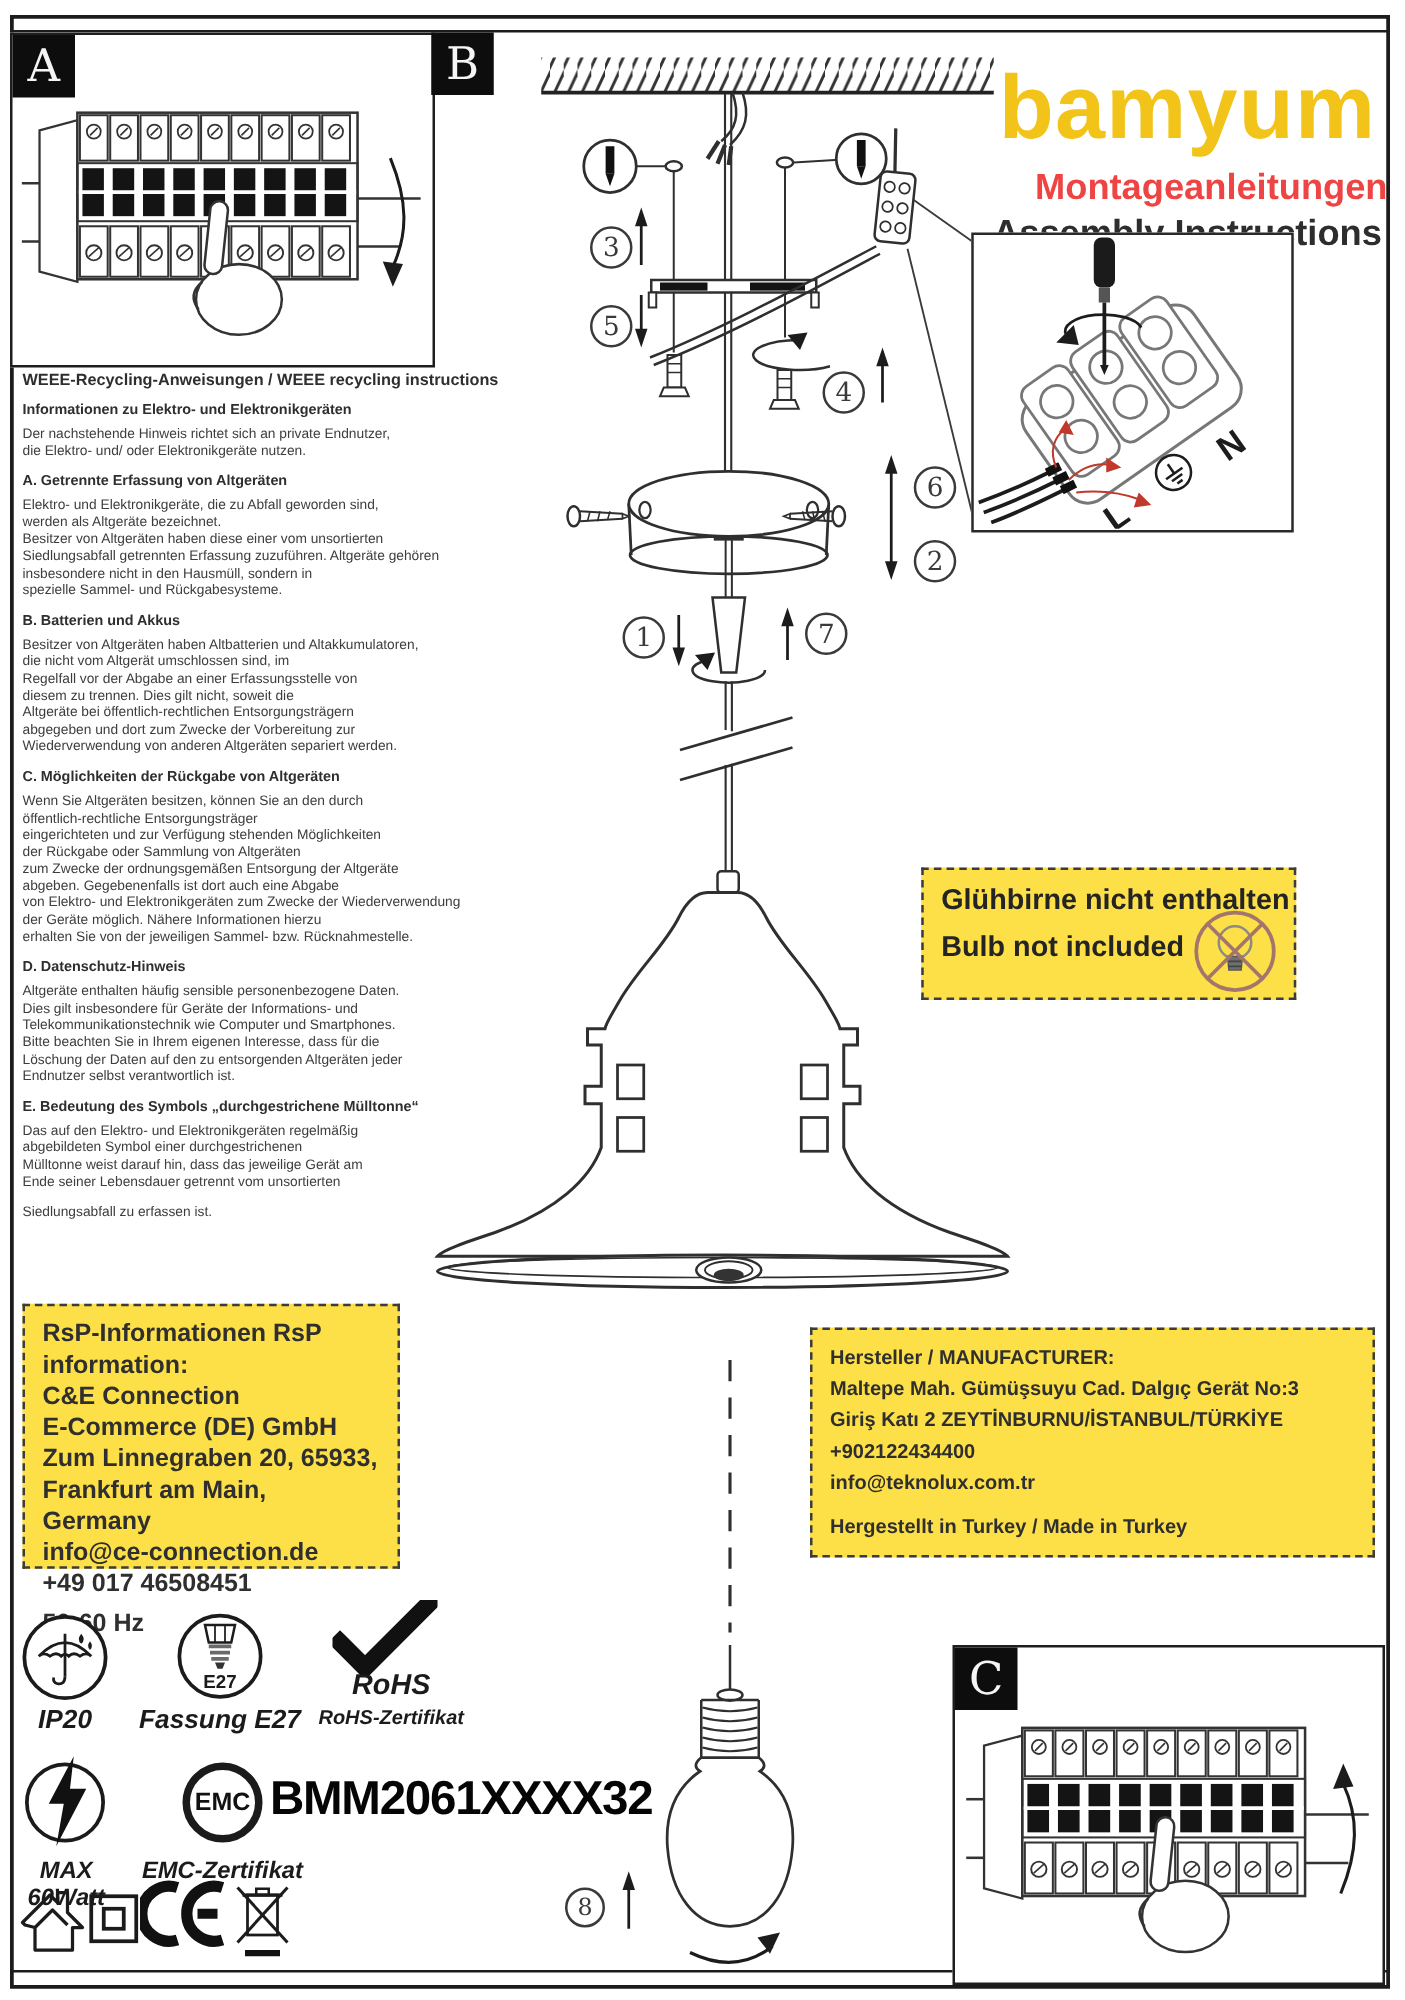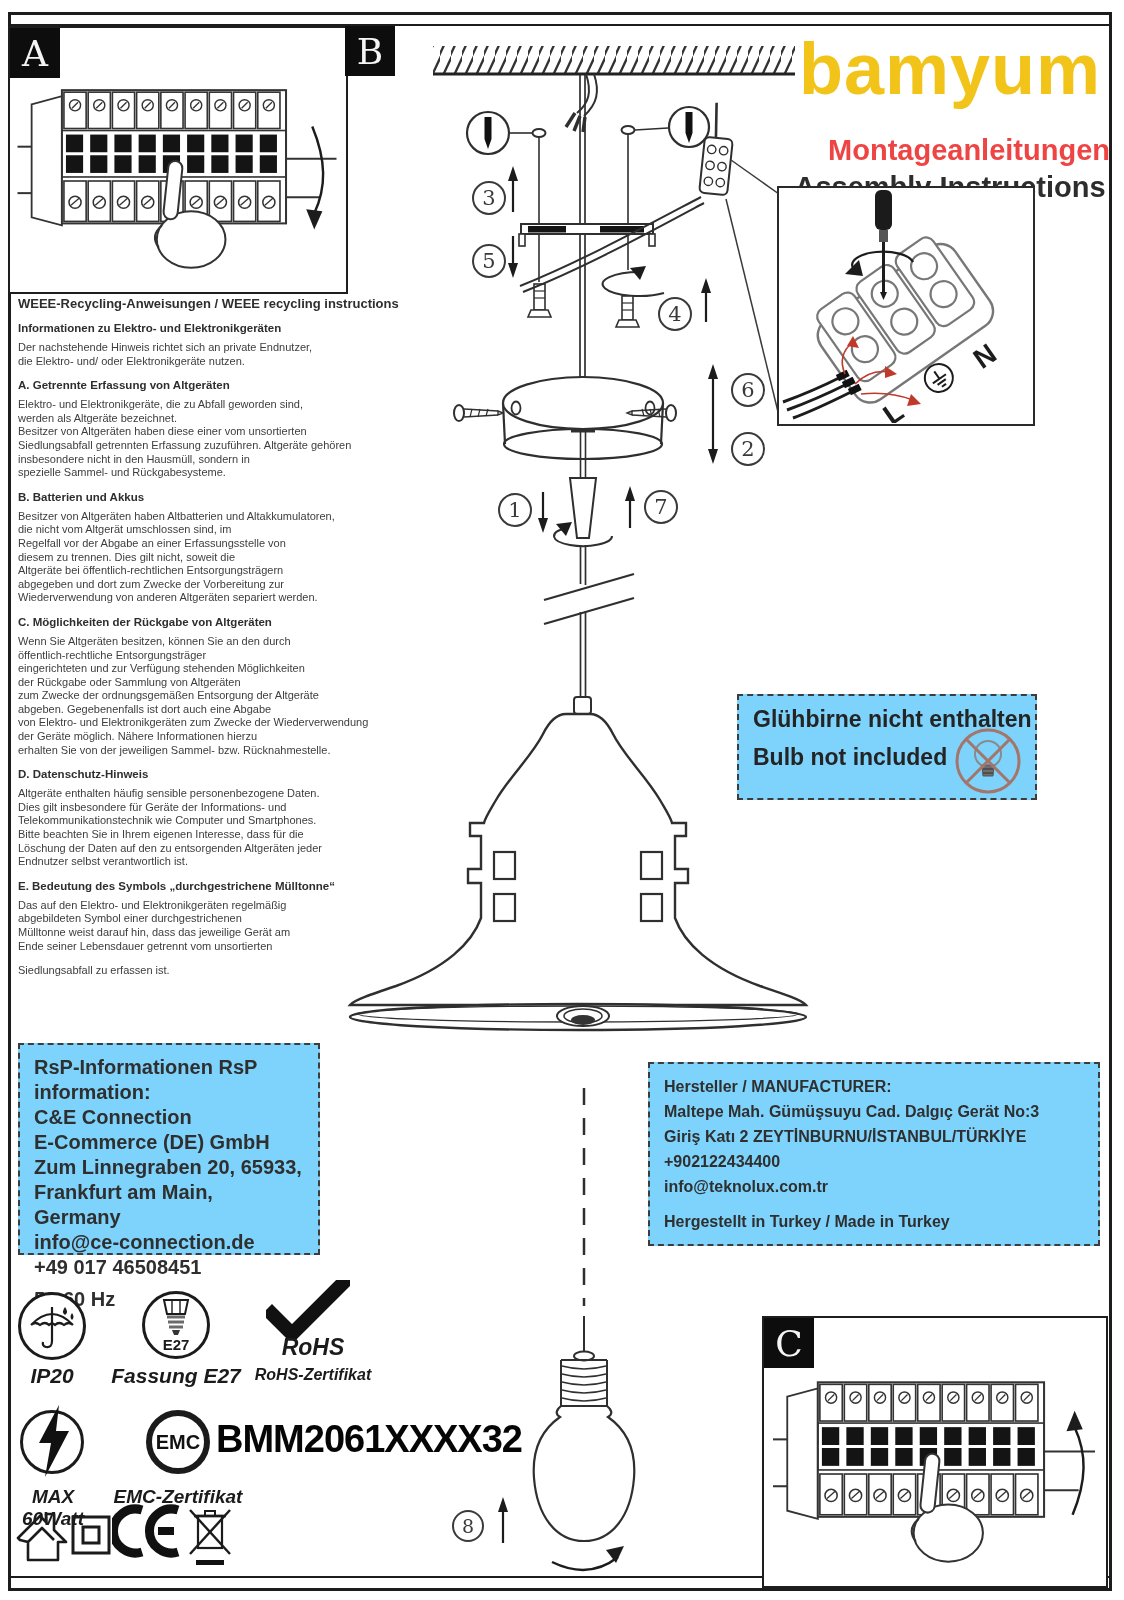--- a/index.html
+++ b/index.html
@@ -8,21 +8,21 @@
   .abs{position:absolute;}
   .pre{white-space:pre-line;}
   .frame{position:absolute;background:#1c1c1c;}
   .secbox{position:absolute;border:2.5px solid #1e1e1e;background:#fff;}
   .seclabel{position:absolute;width:50px;height:50px;background:#0d0d0d;color:#f5f5f5;
             display:flex;align-items:center;justify-content:center;
             font-family:"DejaVu Serif",serif;font-size:36px;}
   .badge{position:absolute;border:2px solid #3a3a3a;border-radius:50%;background:#fff;
          display:flex;align-items:center;justify-content:center;
          font-family:"DejaVu Serif",serif;color:#3a3a3a;z-index:5;}
-  .dashedbox{position:absolute;border:2.5px dashed #3c3c3c;background:#7dd3fc;box-sizing:border-box;}
+  .dashedbox{position:absolute;border:2.5px dashed #3c3c3c;background:#fde047;box-sizing:border-box;}
   .speccircle{position:absolute;border-radius:50%;border:3.5px solid #1b1b1b;box-sizing:border-box;
               display:flex;align-items:center;justify-content:center;background:#fff;}
   .speclabel{position:absolute;font-weight:bold;color:#1b1b1b;text-align:center;font-style:italic;}
   .wcol{position:absolute;left:18px;top:296px;width:414px;color:#3d3d3d;}
   .wt{font-size:13px;font-weight:bold;color:#2e2e2e;margin-bottom:9px;}
   .wh{font-size:11.5px;font-weight:bold;color:#2e2e2e;margin:11px 0 7px 0;}
   .wb{font-size:11px;line-height:13.6px;}
   .rspline{font-size:20px;font-weight:bold;color:#2f2f2f;line-height:25px;}
   .mfgline{font-size:16px;font-weight:bold;color:#2f2f2f;line-height:25px;}
   svg{display:block;}
@@ -80,21 +80,21 @@
     <use href="#breaker-panel"></use>
     <g>
       <path d="M294,52 C308,86 308,112 296,138" fill="none" stroke="#1c1c1c" stroke-width="2.4"></path>
       <polygon points="296,154 288,134 304,136" fill="#1c1c1c"></polygon>
     </g>
   </svg>
 </div>
 
 <div class="seclabel" style="left:345px;top:26px">B</div>
 
-<div class="abs" style="left:790px;top:28px;width:320px;text-align:center;font-weight:bold;font-size:72px;letter-spacing:1px;color:#F2C318">bamyum</div>
+<div class="abs" style="left:790px;top:45px;width:320px;text-align:center;font-weight:bold;font-size:72px;letter-spacing:1px;color:#F2C318">bamyum</div>
 <div class="abs" style="left:790px;top:134px;width:320px;text-align:right;font-weight:bold;font-size:29px;color:#ef4444">Montageanleitungen</div>
 <div class="abs" style="left:790px;top:171px;width:320px;text-align:center;font-weight:bold;font-size:29px;color:#2d2d2d">Assembly Instructions</div>
 
 <svg class="il" style="left:330px;top:36px" width="480" height="1000" viewBox="330 36 480 1000">
   <defs>
     <pattern id="hatch" width="11" height="28" patternUnits="userSpaceOnUse">
       <path d="M-2,30 L13,-2" stroke="#333" stroke-width="2.4"></path>
     </pattern>
   </defs>
   <g>

